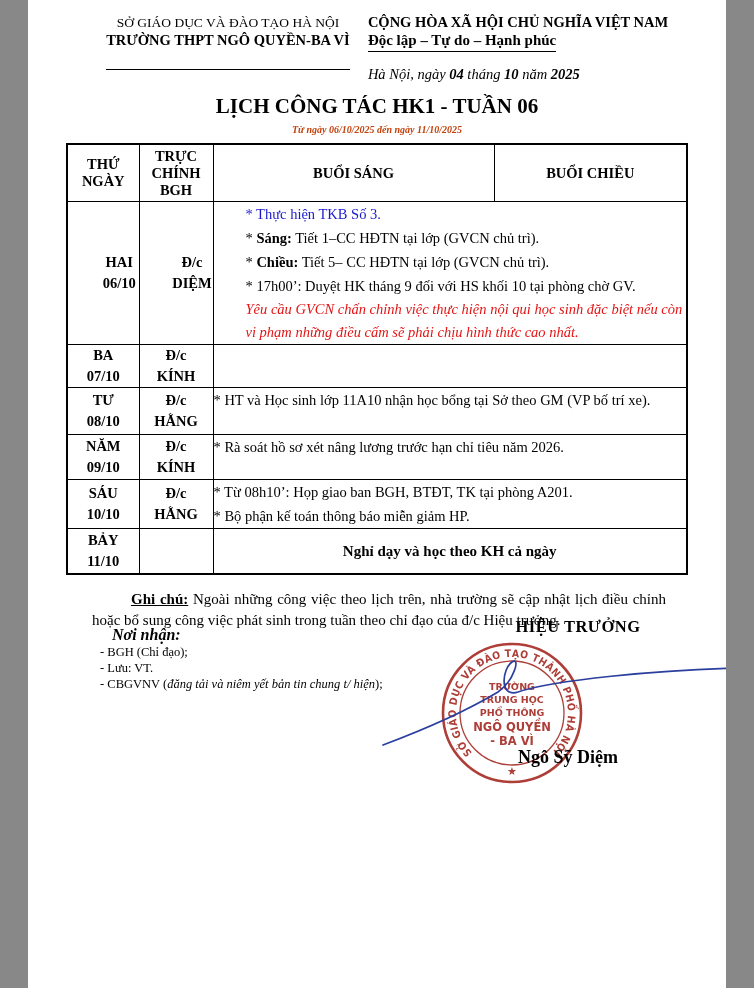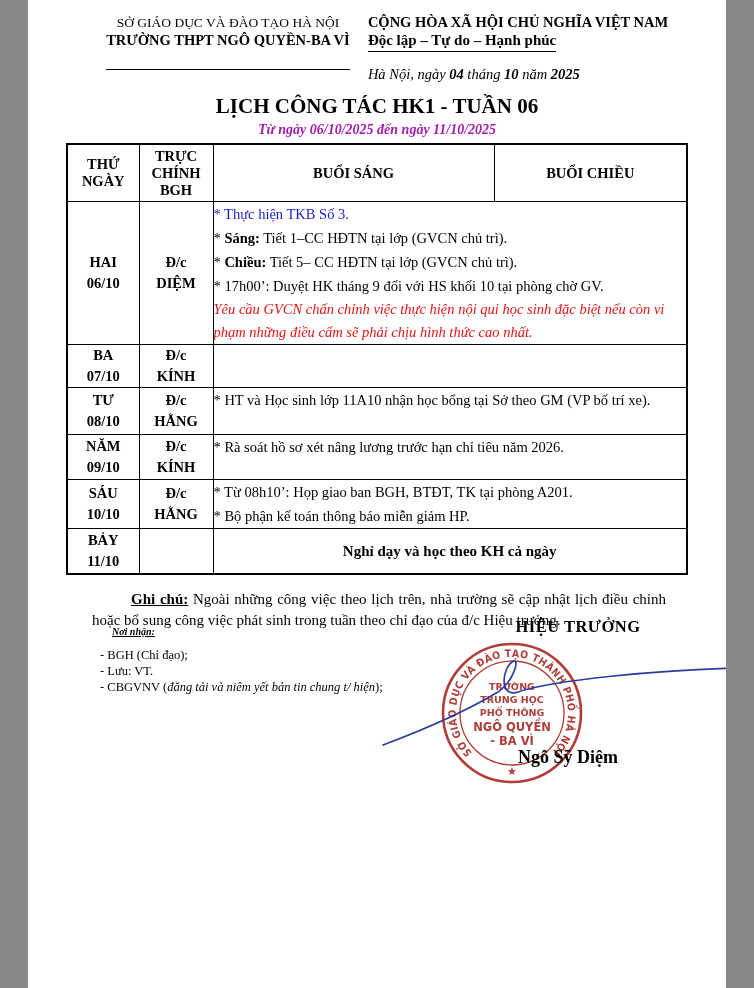--- a/index.html
+++ b/index.html
@@ -15,44 +15,44 @@
   .hdr-left .l2{font-size:14.5px;font-weight:bold;line-height:18px;}
   .hdr-left .l2 span{display:inline-block;border-bottom:1.5px solid #000;padding-bottom:20px;}
   .hdr-right .l1{font-size:14.5px;font-weight:bold;line-height:17px;}
   .hdr-right .l2{font-size:15px;font-weight:bold;line-height:19px;}
   .hdr-right .l2 span{display:inline-block;border-bottom:1.5px solid #000;padding-bottom:1px;}
   .dateline{font-style:italic;font-size:14.5px;margin-top:14px;}
   .dateline b{font-weight:bold;}
   
   .doc-title{Text-align:center;text-align:center;margin-top:10px;}
   .doc-title .main{font-size:21px;font-weight:bold;line-height:26px;}
-  .doc-title .sub{font-size:14px;font-weight:bold;font-style:italic;line-height:22px;color:#a21caf;}
+  .doc-title .sub{font-size:10px;font-weight:bold;font-style:italic;line-height:22px;color:#c2410c;}
   
   table.sched{border-collapse:collapse;margin:2px auto 0 auto;width:620px;table-layout:fixed;border:2px solid #000;}
   table.sched th,table.sched td{border:1.5px solid #000;padding:0;}
   th.hcell{font-size:14.5px;font-weight:bold;line-height:17px;text-align:center;vertical-align:middle;height:56px;}
   td.daycell{font-size:14.5px;font-weight:bold;text-align:center;vertical-align:middle;line-height:21px;}
   td.content{font-size:14.5px;line-height:24px;vertical-align:top;padding:1px 7px 1px 7px;text-align:left;}
   td.content .bullet-line{white-space:normal;}
   .blue-line{color:#1a1acd;}
   .red-line{color:#e41414;font-style:italic;line-height:23px;}
   .lbl{font-weight:bold;}
-  tr.r1 td{height:122px;}
+  tr.r1 td{height:122px;padding-left:32px;}
   tr.r2 td{height:40px;}
   tr.r3 td{height:46px;}
   tr.r4 td{height:44px;}
   tr.r5 td{height:40px;}
   tr.r6 td{height:44px;}
   td.center-bold{font-size:15px;font-weight:bold;text-align:center;vertical-align:middle;}
   
   .note{margin:14px 60px 0 64px;font-size:15px;line-height:21px;text-align:justify;text-indent:39px;}
   .note .note-label{font-weight:bold;text-decoration:underline;}
   
   .recipients{position:absolute;left:84px;top:626px;font-size:12.5px;}
-  .recipients .rec-label{font-size:10px;font-weight:bold;font-style:italic;text-decoration:underline;margin-bottom:10px;}
+  .recipients .rec-label{font-size:16px;font-weight:bold;font-style:italic;}
   .recipients .rec-item{line-height:16px;margin-left:-12px;}
   .role-title{position:absolute;left:460px;top:617px;width:180px;text-align:center;font-size:16.5px;font-weight:bold;letter-spacing:.5px;}
   .stamp-svg{position:absolute;left:406px;top:636px;}
   .stamp-svg text, .stamp-svg textPath{font-family:"DejaVu Sans", sans-serif;fill:#ad3e38;}
   .sig-svg{position:absolute;left:340px;top:648px;}
   .sig-name{position:absolute;left:490px;top:747px;font-size:18px;font-weight:bold;}
 </style>
 </head>
 <body>
 

